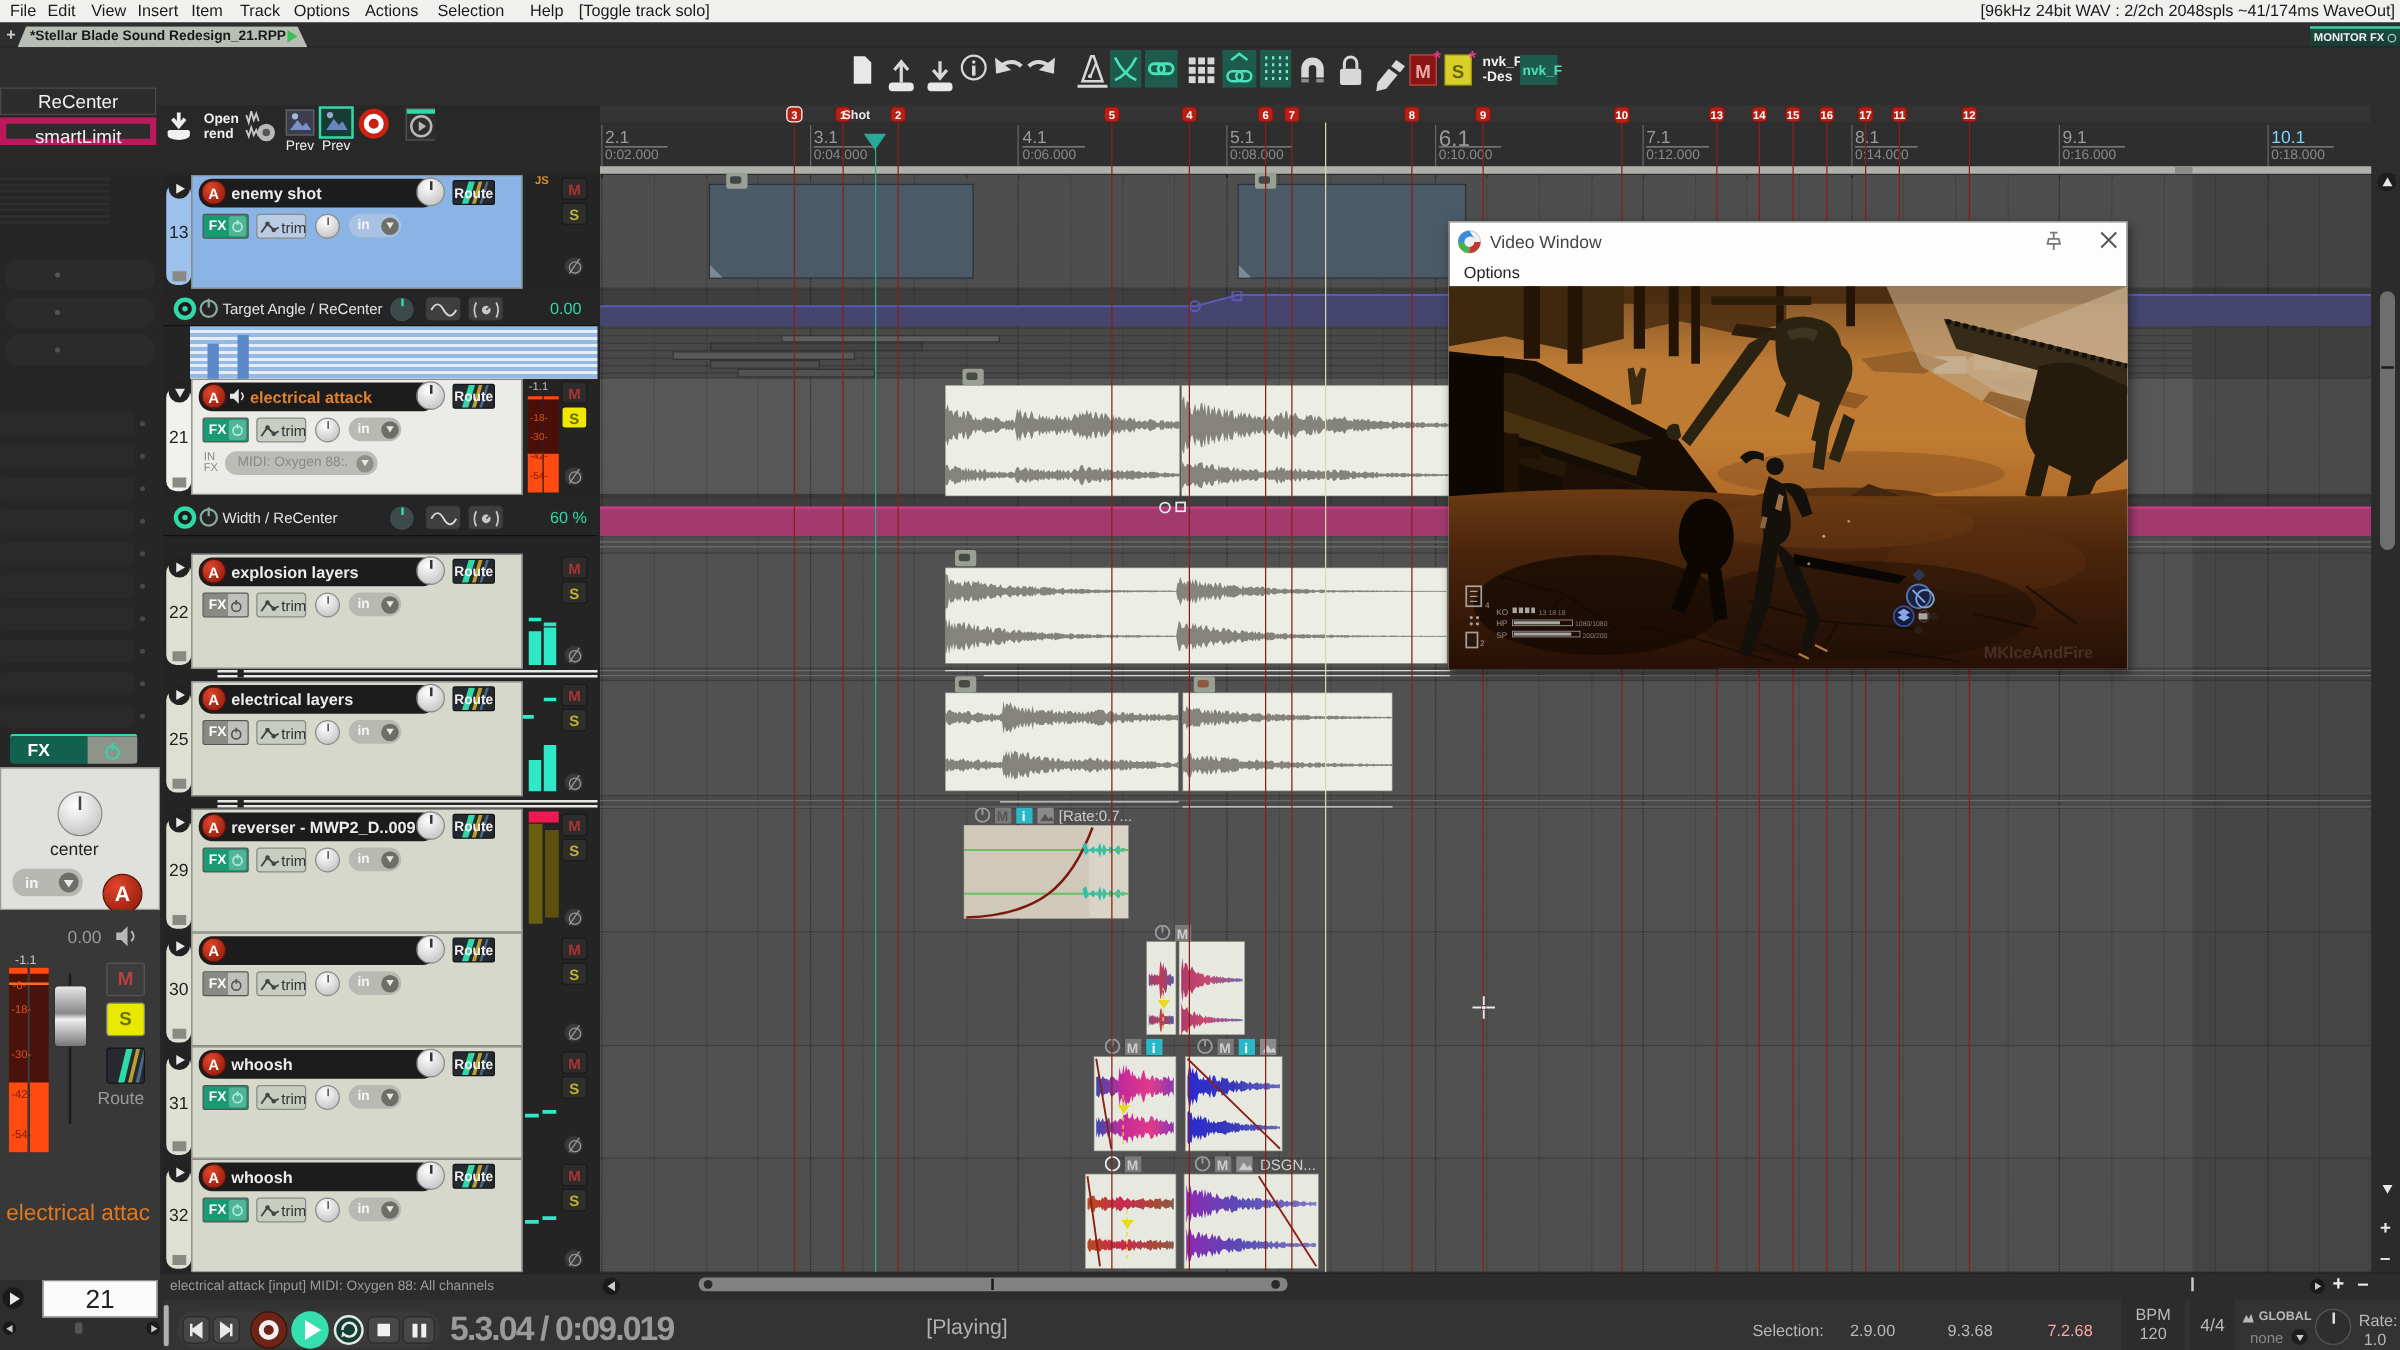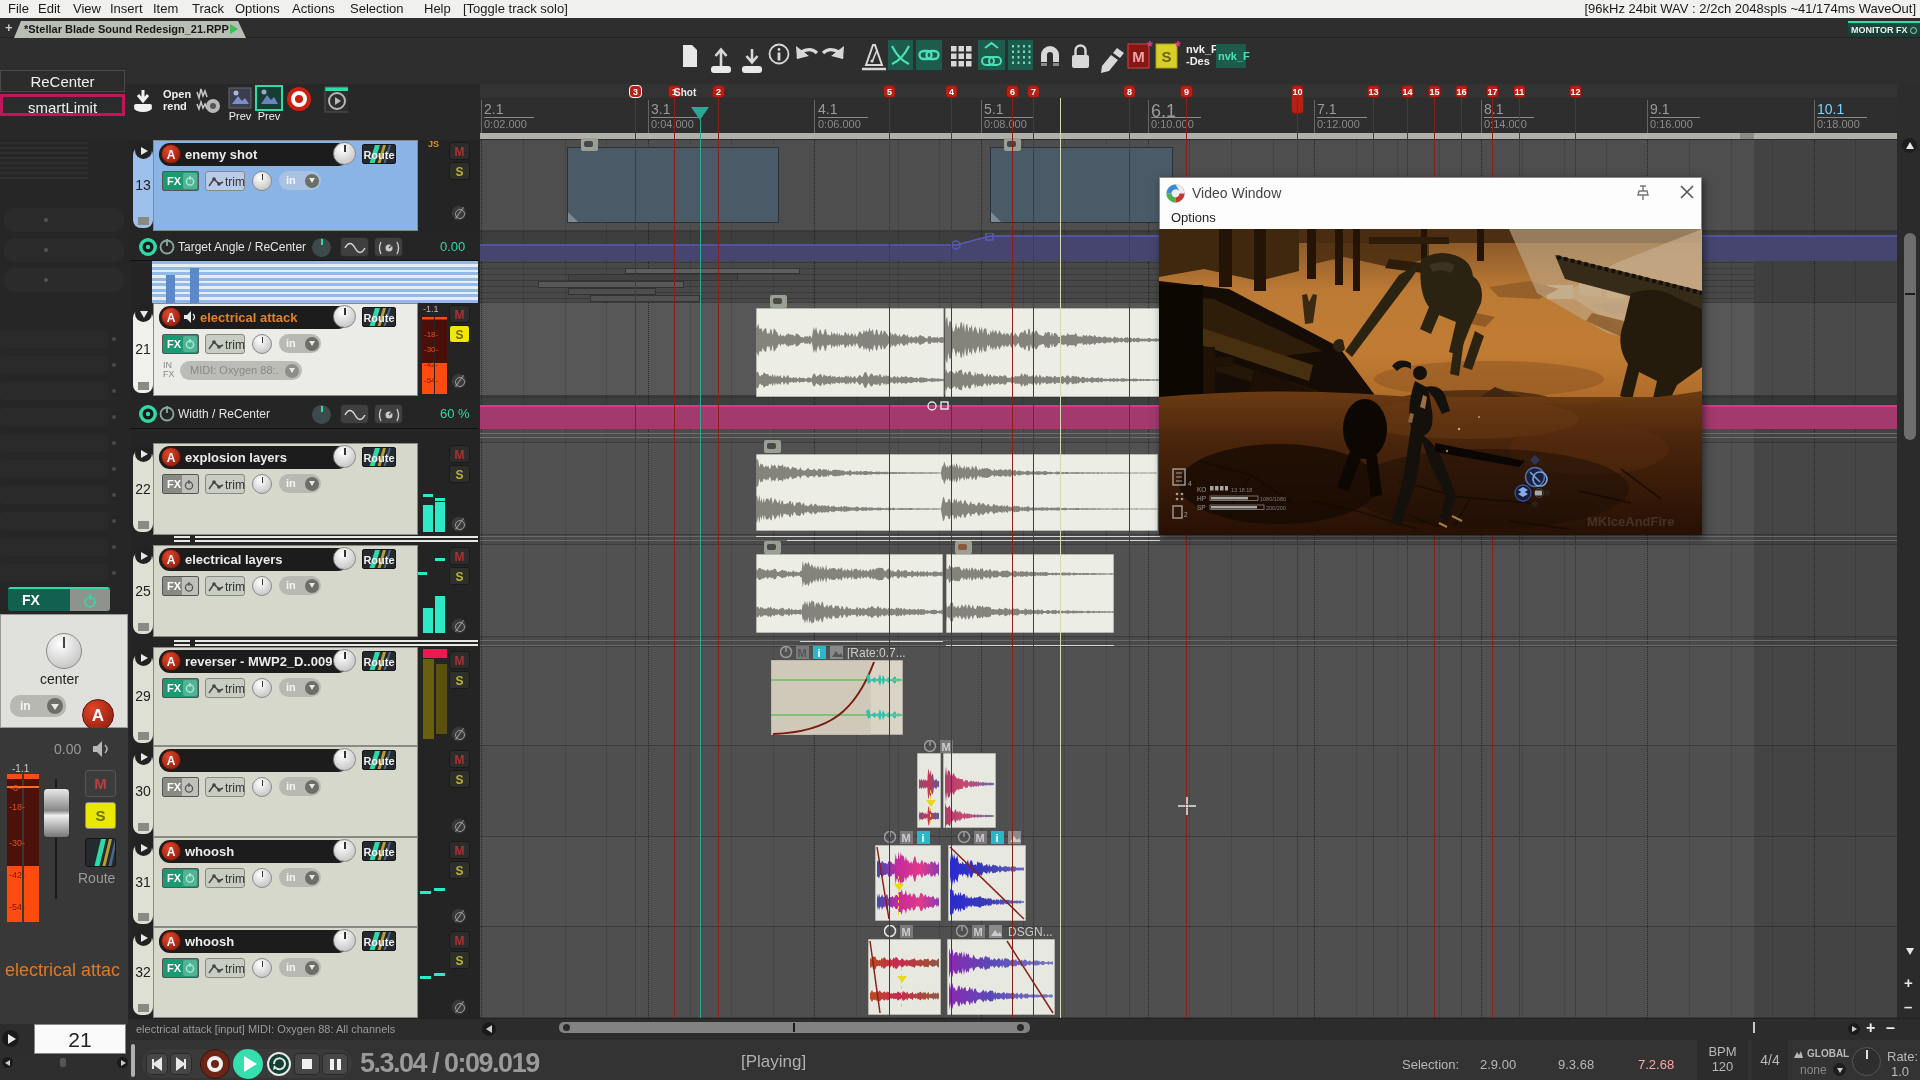--- a/index.html
+++ b/index.html
@@ -109,21 +109,21 @@
 <text x="477" y="13" fill="#e0388a" font-size="15" font-weight="bold">*</text>
 <rect x="486" y="6" width="21" height="24" fill="#d8cf28" stroke="#a8a010"></rect>
       <text x="496.5" y="24" fill="#6a6510" font-size="15" font-weight="bold" text-anchor="middle">S</text>
 <text x="505" y="13" fill="#e0388a" font-size="15" font-weight="bold">*</text>
 <text x="516" y="15" fill="#f0f0f0" font-size="11" font-weight="bold">nvk_F</text>
       <text x="516" y="27" fill="#f0f0f0" font-size="11" font-weight="bold">-Des</text>
 <rect x="546" y="6" width="30" height="24" fill="#1d5c4d"></rect>
       <text x="548" y="22" fill="#4ae0b8" font-size="11" font-weight="bold">nvk_F</text>
 </svg>
 <div class="abs" style="left:0;top:70px;width:125px;height:22px;background:#2c2c2c;border:1px solid #4a4a4a;color:#f0f0f0;font-size:15px;text-align:center;line-height:21px;">ReCenter</div>
-<div class="abs" style="left:0;top:94px;width:125px;height:22px;background:#2c2c2c;border:3px solid #be185d;color:#f0f0f0;font-size:15px;text-align:center;line-height:21px;">smartLimit</div>
+<div class="abs" style="left:0;top:94px;width:125px;height:22px;background:#2c2c2c;border:5px solid #be185d;color:#f0f0f0;font-size:15px;text-align:center;line-height:21px;">smartLimit</div>
 <svg class="abs" style="left:133px;top:84px;" width="215" height="40" viewBox="0 0 215 40">
 <g fill="#f0f0f0">
         <path d="M10,6 v10 m-5,-5 l5,6 l5,-6" stroke="#f0f0f0" stroke-width="3" fill="none"></path>
 <ellipse cx="10" cy="24" rx="9" ry="4"></ellipse>
         <rect x="1" y="20" width="18" height="4" rx="2"></rect>
       </g>
 <text x="30" y="14" fill="#f0f0f0" font-size="11" font-weight="bold">Open</text>
       <text x="30" y="26" fill="#f0f0f0" font-size="11" font-weight="bold">rend</text>
 <path d="M64,8 l2,6 2,-9 2,7 2,-5 2,6" stroke="#c8c8c8" fill="none" stroke-width="1.5"></path>
 <path d="M64,20 l2,5 2,-7 2,6 2,-4 2,5" stroke="#c8c8c8" fill="none" stroke-width="1.5"></path>
@@ -230,21 +230,21 @@
 <div class="abs" style="left:1740px;top:133px;width:14px;height:6px;background:#8a8c86;"></div>
 <div class="abs" style="left:629px;top:85px;width:13px;height:13px;background:#b62015;border:1px solid #fff;border-radius:4px;color:#fff;font-size:9px;font-weight:bold;text-align:center;line-height:12px;">3</div>
 <div class="abs" style="left:668px;top:85px;width:13px;height:13px;background:#b62015;border:1px solid #7c1713;border-radius:4px;color:#fff;font-size:9px;font-weight:bold;text-align:center;line-height:12px;">1</div>
 <div class="abs" style="left:712px;top:85px;width:13px;height:13px;background:#b62015;border:1px solid #7c1713;border-radius:4px;color:#fff;font-size:9px;font-weight:bold;text-align:center;line-height:12px;">2</div>
 <div class="abs" style="left:883px;top:85px;width:13px;height:13px;background:#b62015;border:1px solid #7c1713;border-radius:4px;color:#fff;font-size:9px;font-weight:bold;text-align:center;line-height:12px;">5</div>
 <div class="abs" style="left:945px;top:85px;width:13px;height:13px;background:#b62015;border:1px solid #7c1713;border-radius:4px;color:#fff;font-size:9px;font-weight:bold;text-align:center;line-height:12px;">4</div>
 <div class="abs" style="left:1006px;top:85px;width:13px;height:13px;background:#b62015;border:1px solid #7c1713;border-radius:4px;color:#fff;font-size:9px;font-weight:bold;text-align:center;line-height:12px;">6</div>
 <div class="abs" style="left:1027px;top:85px;width:13px;height:13px;background:#b62015;border:1px solid #7c1713;border-radius:4px;color:#fff;font-size:9px;font-weight:bold;text-align:center;line-height:12px;">7</div>
 <div class="abs" style="left:1123px;top:85px;width:13px;height:13px;background:#b62015;border:1px solid #7c1713;border-radius:4px;color:#fff;font-size:9px;font-weight:bold;text-align:center;line-height:12px;">8</div>
 <div class="abs" style="left:1180px;top:85px;width:13px;height:13px;background:#b62015;border:1px solid #7c1713;border-radius:4px;color:#fff;font-size:9px;font-weight:bold;text-align:center;line-height:12px;">9</div>
-<div class="abs" style="left:1291px;top:85px;width:13px;height:29px;background:#b62015;border:1px solid #7c1713;border-radius:4px;color:#fff;font-size:9px;font-weight:bold;text-align:center;line-height:12px;">10</div>
+<div class="abs" style="left:1291px;top:85px;width:13px;height:14px;background:#b62015;border:1px solid #7c1713;border-radius:4px;color:#fff;font-size:9px;font-weight:bold;text-align:center;line-height:12px;">10</div>
 <div class="abs" style="left:1367px;top:85px;width:13px;height:13px;background:#b62015;border:1px solid #7c1713;border-radius:4px;color:#fff;font-size:9px;font-weight:bold;text-align:center;line-height:12px;">13</div>
 <div class="abs" style="left:1401px;top:85px;width:13px;height:13px;background:#b62015;border:1px solid #7c1713;border-radius:4px;color:#fff;font-size:9px;font-weight:bold;text-align:center;line-height:12px;">14</div>
 <div class="abs" style="left:1428px;top:85px;width:13px;height:13px;background:#b62015;border:1px solid #7c1713;border-radius:4px;color:#fff;font-size:9px;font-weight:bold;text-align:center;line-height:12px;">15</div>
 <div class="abs" style="left:1455px;top:85px;width:13px;height:13px;background:#b62015;border:1px solid #7c1713;border-radius:4px;color:#fff;font-size:9px;font-weight:bold;text-align:center;line-height:12px;">16</div>
 <div class="abs" style="left:1486px;top:85px;width:13px;height:13px;background:#b62015;border:1px solid #7c1713;border-radius:4px;color:#fff;font-size:9px;font-weight:bold;text-align:center;line-height:12px;">17</div>
 <div class="abs" style="left:1513px;top:85px;width:13px;height:13px;background:#b62015;border:1px solid #7c1713;border-radius:4px;color:#fff;font-size:9px;font-weight:bold;text-align:center;line-height:12px;">11</div>
 <div class="abs" style="left:1569px;top:85px;width:13px;height:13px;background:#b62015;border:1px solid #7c1713;border-radius:4px;color:#fff;font-size:9px;font-weight:bold;text-align:center;line-height:12px;">12</div>
 <div class="abs" style="left:645px;top:87px;font-size:10px;font-weight:bold;color:#e8e8e8;padding-left:29px;">Shot</div>
 <svg class="abs" style="left:480px;top:233px;" width="1417" height="28" viewBox="0 0 1417 28">
 <path d="M0,12 L476,12 L510,3 L1417,3 L1417,28 L0,28 Z" fill="#45456f"></path>

